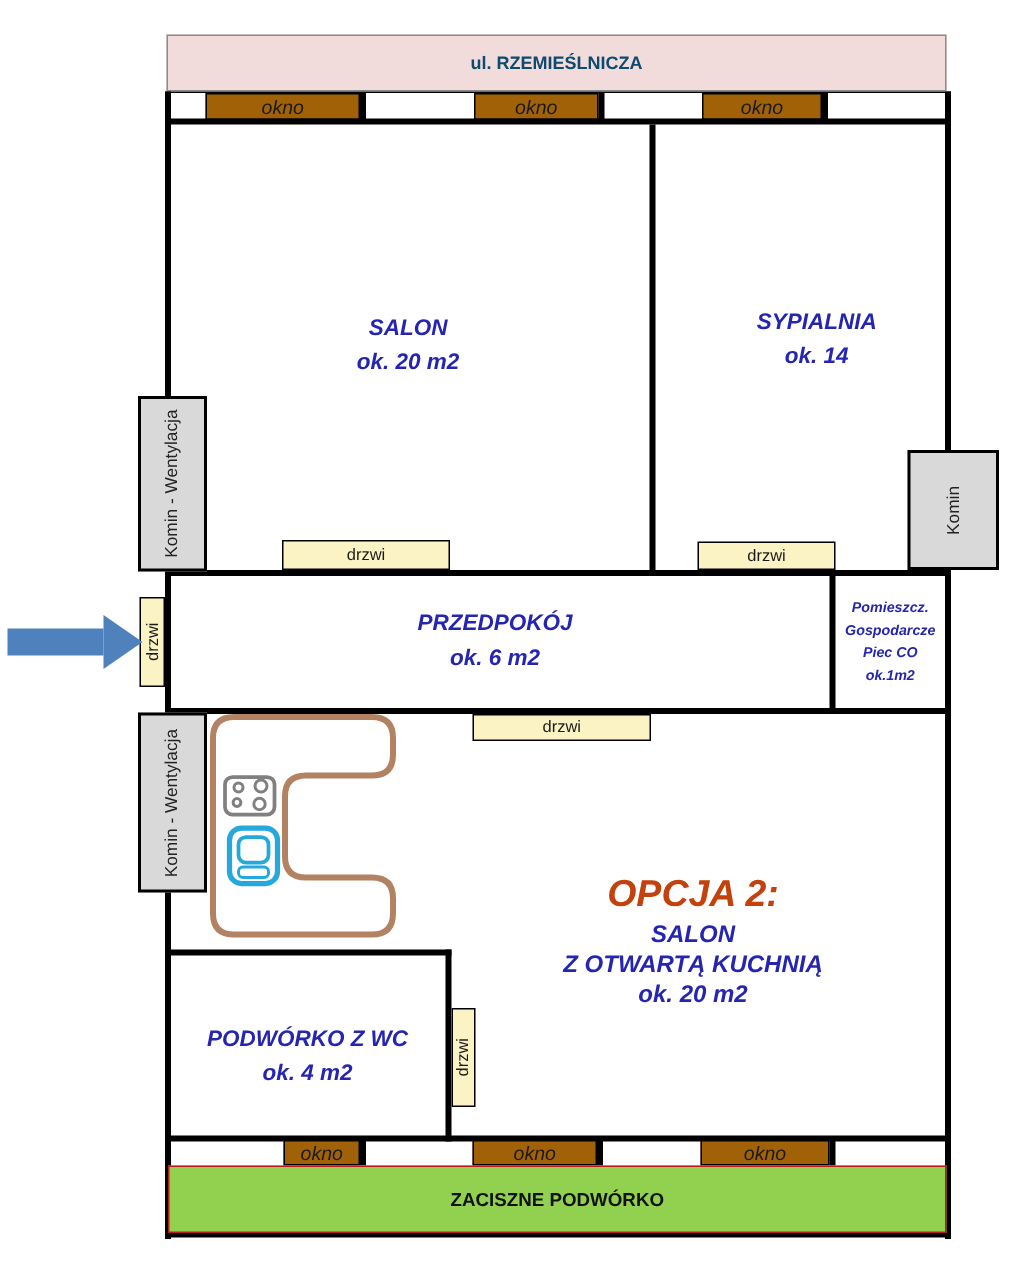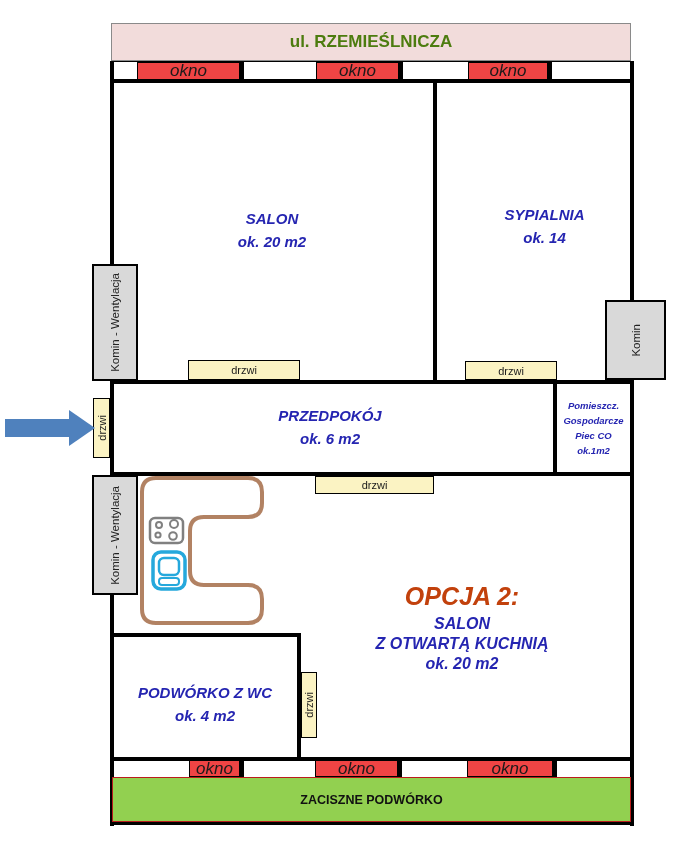--- a/index.html
+++ b/index.html
@@ -2,24 +2,24 @@
 <html><head>
 <meta charset="utf-8">
 <style>
   html,body{margin:0;padding:0;background:#fff;}
   .plan{position:relative;width:684px;height:842px;background:#fff;
         font-family:"Liberation Sans",sans-serif;overflow:hidden;}
   .abs{position:absolute;box-sizing:border-box;}
   .wall{position:absolute;background:#000;}
   .tick{position:absolute;background:#000;}
   .street{background:#f2dcdb;border:1px solid #8a8a8a;display:flex;align-items:center;justify-content:center;
-          font-size:17px;font-weight:bold;color:#4d7c0f;}
+          font-size:12px;font-weight:bold;color:#0c4a6e;}
   .row{border-top:1px solid #000;background:#fff;}
-  .okno{background:#ef4444;border:1px solid #000;display:flex;align-items:center;justify-content:center;
-        font-size:17px;font-style:italic;color:#1a1a1a;}
+  .okno{background:#a16207;border:1px solid #000;display:flex;align-items:center;justify-content:center;
+        font-size:13px;font-style:italic;color:#1a1a1a;}
   .drzwi{background:#fbf3c3;border:1px solid #000;display:flex;align-items:center;justify-content:center;
          font-size:11px;color:#1a1a1a;z-index:4;}
   .vtext{writing-mode:vertical-rl;transform:rotate(180deg);white-space:nowrap;}
   .komin{background:#d9d9d9;border:2px solid #000;display:flex;align-items:center;justify-content:center;z-index:5;}
   .komin .vtext{font-size:11.5px;color:#222;}
   .roomlabel{position:absolute;text-align:center;font-weight:bold;color:#2525b1;z-index:6;font-style:italic;}
   .roomlabel .nm{font-size:15px;line-height:23px;}
   .roomlabel .ar{font-size:15px;line-height:23px;}
   .pom{font-size:9.5px;line-height:15px;}
   .opcja-title{font-size:25px;line-height:27px;color:#c2410c;margin-bottom:4px;}

